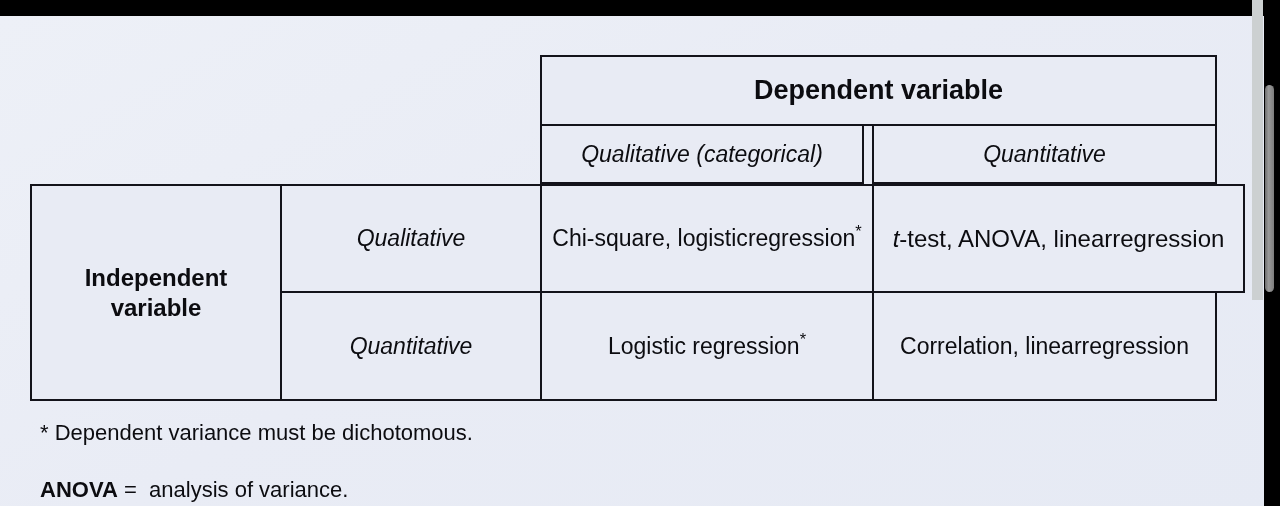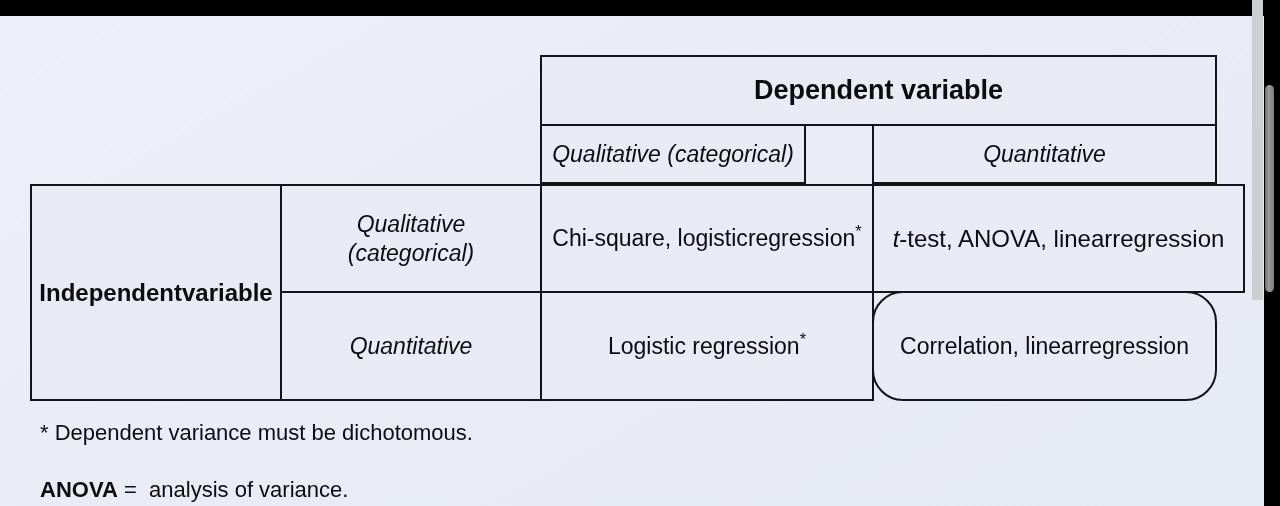--- a/index.html
+++ b/index.html
@@ -46,38 +46,38 @@
 
   
   .hdr-title {
     left: 510px;  top: 0px;
     width: 677px; height: 71px;
     font-size: 27px;
     font-weight: bold;
   }
   .hdr-sub-left {
     left: 510px;  top: 69px;
-    width: 266px; height: 60px;
+    width: 324px; height: 60px;
     font-size: 23px;
     font-style: italic;
   }
   .hdr-sub-right {
     left: 842px;  top: 69px;
     width: 345px; height: 60px;
     font-size: 23px;
     font-style: italic;
   }
 
   
   .stub {
     left: 0px;   top: 129px;
     width: 252px; height: 217px;
     font-size: 24px;
     font-weight: bold;
-    flex-direction: row;
+    flex-direction: column;
   }
   .stub span { display: block; }
 
   
   .rowlab-1 {
     left: 250px; top: 129px;
     width: 262px; height: 109px;
     font-size: 23px;
     font-style: italic;
     flex-direction: column;
@@ -86,21 +86,21 @@
     left: 250px; top: 236px;
     width: 262px; height: 110px;
     font-size: 23px;
     font-style: italic;
   }
 
   
   .body-11 { left: 510px; top: 129px; width: 334px; height: 109px; font-size: 23px; }
   .body-12 { left: 842px; top: 129px; width: 373px; height: 109px; font-size: 24px; }
   .body-21 { left: 510px; top: 236px; width: 334px; height: 110px; font-size: 23px; }
-  .body-22 { left: 842px; top: 236px; width: 345px; height: 110px; font-size: 23px; border-radius: 31px; }
+  .body-22 { left: 842px; top: 236px; width: 345px; height: 110px; font-size: 23px; }
 
   .wrap2 { flex-direction: row; }
   .wrap2 > span { display: block; }
 
   .ital { font-style: italic; }
   sup.star {
     font-size: 0.72em;
     vertical-align: super;
     line-height: 0;
   }
@@ -157,21 +157,20 @@
 
     <div class="cellbox hdr-sub-right">Quantitative</div>
 
     <div class="cellbox stub">
       <span>Independent</span>
       <span>variable</span>
     </div>
 
     <div class="cellbox rowlab-1">
       <span>Qualitative</span>
-      <span>(categorical)</span>
     </div>
 
     <div class="cellbox rowlab-2">Quantitative</div>
 
     <div class="cellbox body-11 wrap2">
       <span>Chi-square, logistic</span>
       <span><span>regression</span><sup class="star">*</sup></span>
     </div>
 
     <div class="cellbox body-12 wrap2">

